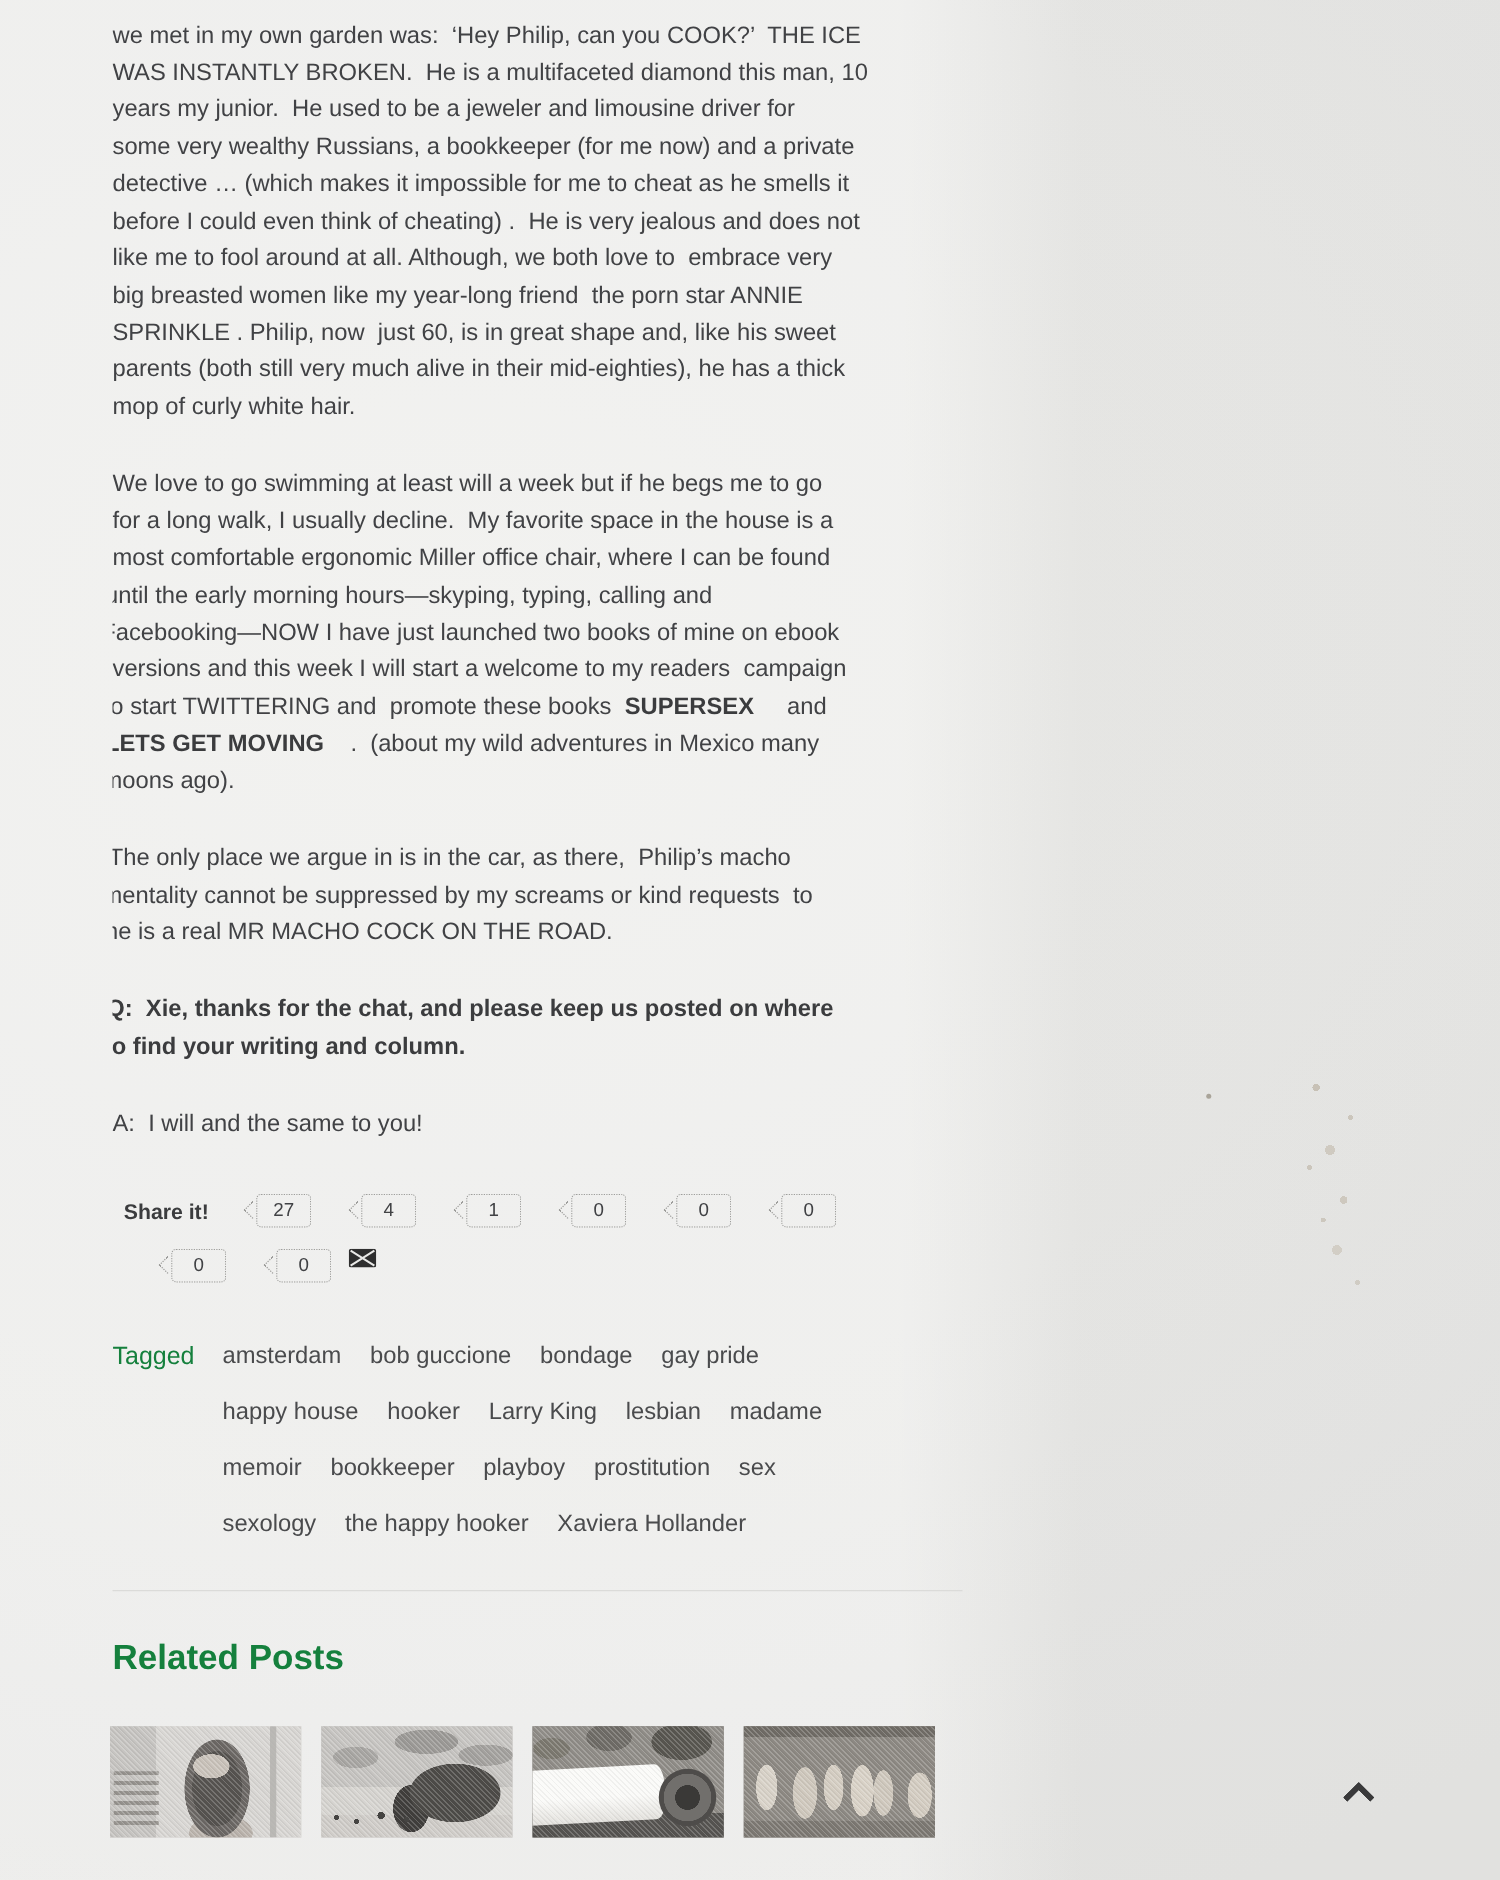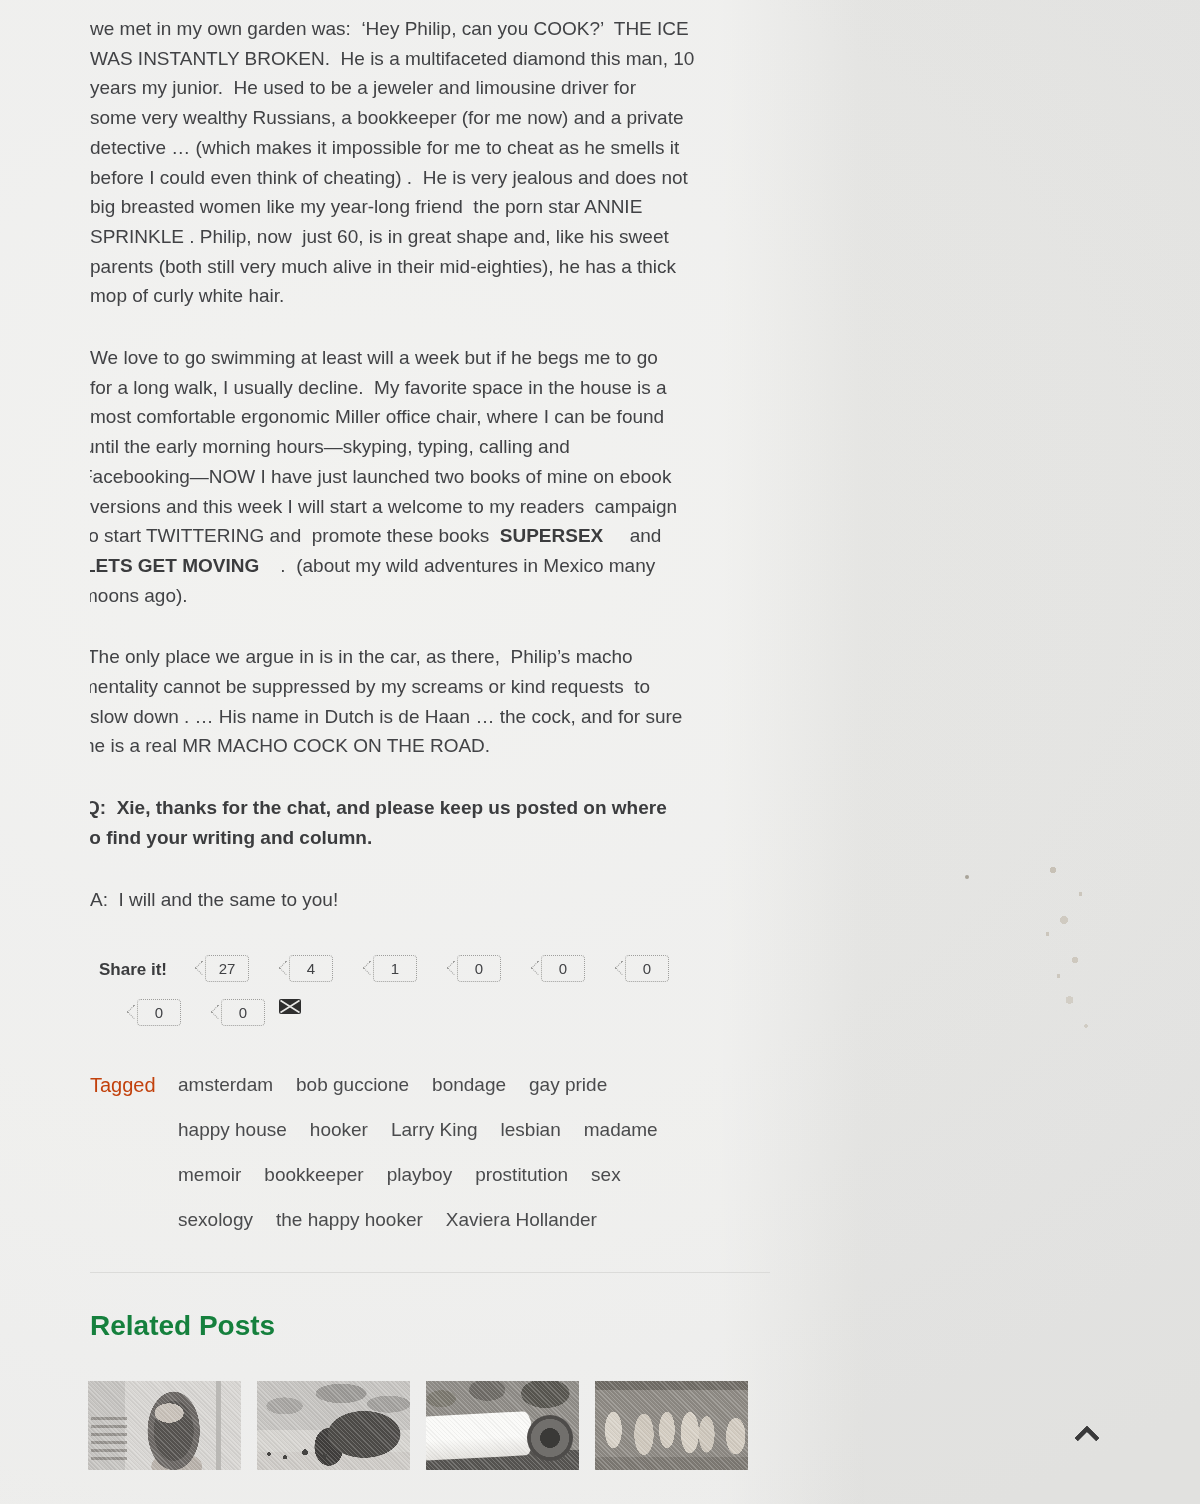--- a/index.html
+++ b/index.html
@@ -34,21 +34,21 @@
     font-size:15px;color:#414245;background:transparent;
   }
   .bubble::before{
     content:"";position:absolute;left:-9px;top:7px;width:9px;height:9px;
     border-left:1px dotted #9e9e9c;border-bottom:1px dotted #9e9e9c;
     transform:rotate(45deg);
   }
   .email{margin-left:-26px;display:inline-flex;}
   
   .tags{position:absolute;left:90px;top:1072px;width:700px;display:flex;}
-  .tags-label{width:88px;font-size:20px;color:#c2410c;line-height:26px;flex:none;}
+  .tags-label{width:88px;font-size:20px;color:#15803d;line-height:26px;flex:none;}
   .tag-rows{flex:1;}
   .tag-row{display:flex;gap:23px;margin-bottom:19px;line-height:26px;}
   .tag{font-size:19px;color:#4a4b4d;cursor:pointer;}
   
   .divider{position:absolute;left:90px;top:1272px;width:680px;height:1px;background:#dbdbd9;}
   .related-title{
     position:absolute;left:90px;top:1306px;margin:0;
     font-size:28px;font-weight:700;color:#15803d;line-height:40px;
   }
   .thumbs{position:absolute;left:88px;top:1381px;display:flex;gap:16px;}
@@ -127,40 +127,40 @@
 <div class="page">
 
   <div class="article" id="article">
       <div class="para">
         <div class="line"><span>we met in my own garden was:  ‘Hey Philip, can you COOK?’  THE ICE</span></div>
         <div class="line"><span>WAS INSTANTLY BROKEN.  He is a multifaceted diamond this man, 10</span></div>
         <div class="line"><span>years my junior.  He used to be a jeweler and limousine driver for</span></div>
         <div class="line"><span>some very wealthy Russians, a bookkeeper (for me now) and a private</span></div>
         <div class="line"><span>detective … (which makes it impossible for me to cheat as he smells it</span></div>
         <div class="line"><span>before I could even think of cheating) .  He is very jealous and does not</span></div>
+        <div class="line"><span>like me to fool around at all. Although, we both love to  embrace very</span></div>
         <div class="line"><span>big breasted women like my year-long friend  the porn star ANNIE</span></div>
         <div class="line"><span>SPRINKLE . Philip, now  just 60, is in great shape and, like his sweet</span></div>
         <div class="line"><span>parents (both still very much alive in their mid-eighties), he has a thick</span></div>
         <div class="line"><span>mop of curly white hair.</span></div>
       </div>
       <div class="para">
         <div class="line"><span>We love to go swimming at least will a week but if he begs me to go</span></div>
         <div class="line"><span>for a long walk, I usually decline.  My favorite space in the house is a</span></div>
         <div class="line"><span>most comfortable ergonomic Miller office chair, where I can be found</span></div>
         <div class="line" style="margin-left: -6px;"><span>until the early morning hours—skyping, typing, calling and</span></div>
         <div class="line" style="margin-left: -9px;"><span>Facebooking—NOW I have just launched two books of mine on ebook</span></div>
         <div class="line"><span>versions and this week I will start a welcome to my readers  campaign</span></div>
         <div class="line" style="margin-left: -7px;"><span>to start TWITTERING and  promote these books  </span><span class="b">SUPERSEX</span><span>     and</span></div>
         <div class="line" style="margin-left: -6px;"><span class="b">LETS GET MOVING</span><span>    .  (about my wild adventures in Mexico many</span></div>
         <div class="line" style="margin-left: -8px;"><span>moons ago).</span></div>
       </div>
       <div class="para">
         <div class="line" style="margin-left: -3px;"><span>The only place we argue in is in the car, as there,  Philip’s macho</span></div>
         <div class="line" style="margin-left: -8px;"><span>mentality cannot be suppressed by my screams or kind requests  to</span></div>
-        <div class="line"><span>slow down . … His name in Dutch is de Haan … the cock, and for sure</span></div>
         <div class="line" style="margin-left: -6px;"><span>he is a real MR MACHO COCK ON THE ROAD.</span></div>
       </div>
       <div class="para">
         <div class="line" style="margin-left: -5px;"><span class="b">Q:  Xie, thanks for the chat, and please keep us posted on where</span></div>
         <div class="line" style="margin-left: -7px;"><span class="b">to find your writing and column.</span></div>
       </div>
       <div class="para">
         <div class="line"><span>A:  I will and the same to you!</span></div>
       </div>
     </div>

